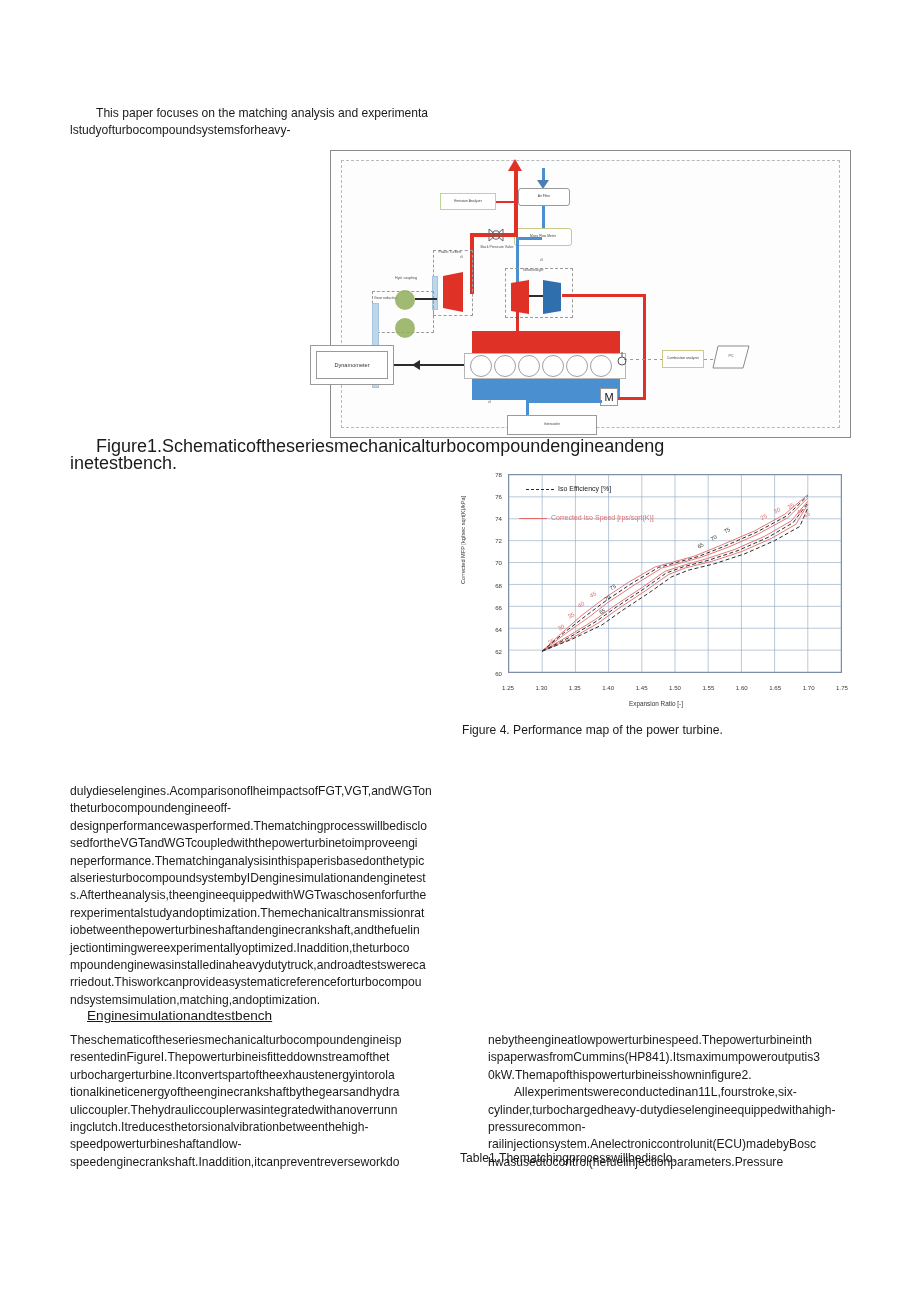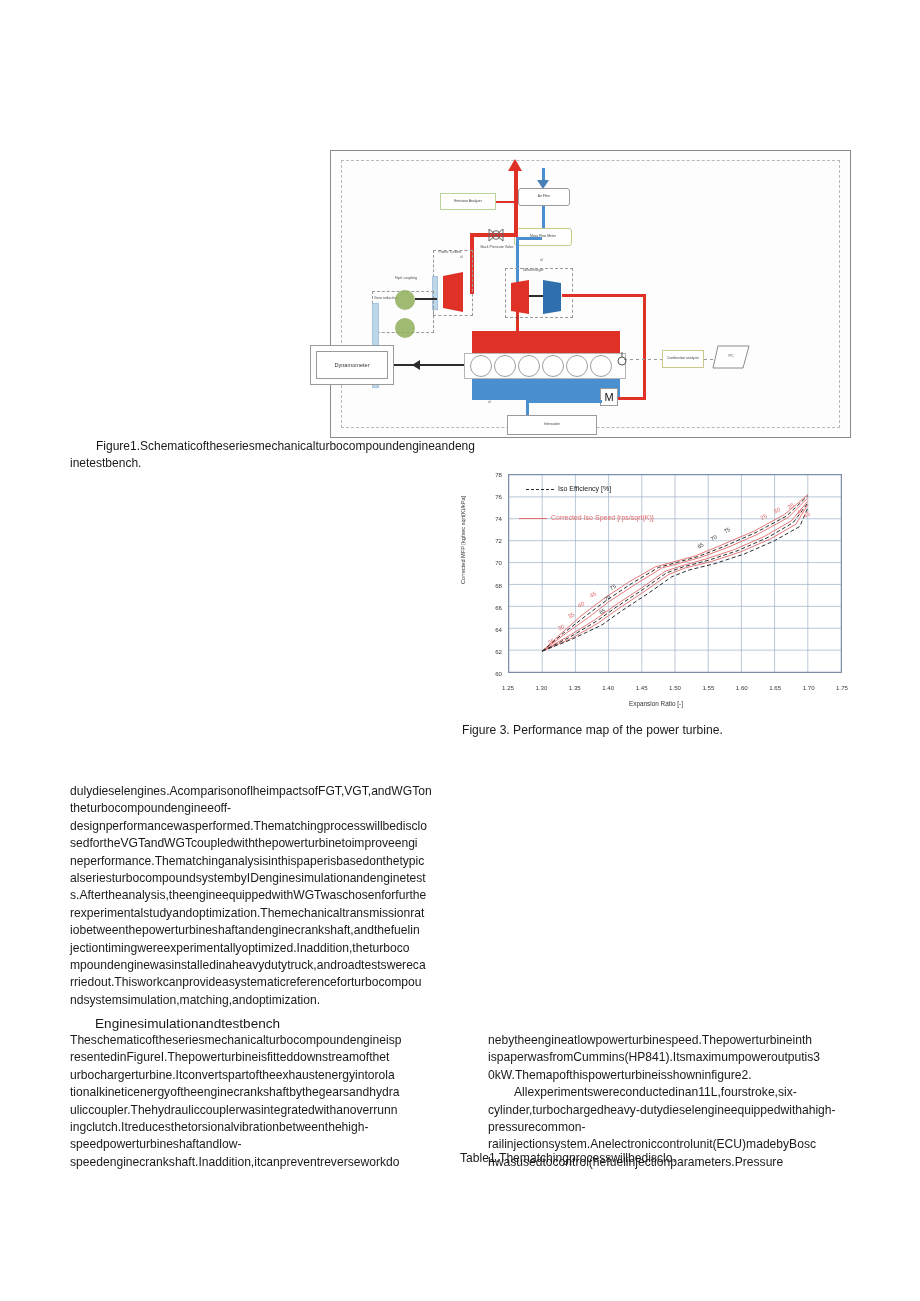--- a/index.html
+++ b/index.html
@@ -7,21 +7,21 @@
   .page{position:absolute;inset:0;}
   .col-text{font-size:12.1px;line-height:17.4px;text-align:left;word-break:break-word;}
   .indent{text-indent:26px;}
 
   
   #para-left-top{position:absolute;left:70px;top:105px;width:385px;}
   #para-right-top{position:absolute;left:487px;top:105px;width:363px;}
 
   
   #figure1-wrap{position:absolute;left:330px;top:150px;width:521px;height:288px;}
-  #figure1-caption{position:absolute;left:70px;top:438px;width:415px;font-size:12px;line-height:17.4px;}
+  #figure1-caption{position:absolute;left:70px;top:438px;width:415px;font-size:18px;line-height:17.4px;}
   .fig1-outer{position:absolute;inset:0;border:1px solid #8a8a8a;background:#fdfdfd;box-sizing:border-box;}
   .fig1-inner{position:absolute;left:11px;top:10px;right:11px;bottom:10px;border:1px dashed #b9b9b9;box-sizing:border-box;}
   .box{position:absolute;box-sizing:border-box;border:1px solid #9a9a9a;background:#fff;
        display:flex;align-items:center;justify-content:center;text-align:center;
        font-size:3.4px;color:#444;line-height:1.1;padding:1px;}
   .box.dash{border-style:dashed;}
   .box.olive{border-color:#c9c98a;}
   .box.green{border-color:#bcd39a;}
   .pipe{position:absolute;}
   .red{background:#e03127;}
@@ -51,20 +51,21 @@
   #para-left-bottom{position:absolute;left:70px;top:1032px;width:385px;}
   #para-right-bottom{position:absolute;left:460px;top:1032px;width:390px;margin-left:28px;}
   #table1-caption{position:absolute;left:460px;top:1150px;width:390px;font-size:12.1px;line-height:17.4px;}
   p{margin:0;}
 </style>
 </head>
 <body>
 
 <div class="page">
 
+  <p id="para-left-top" class="col-text indent">This paper focuses on the matching analysis and experimenta lstudyofturbocompoundsystemsforheavy-</p>
 
 
   <div id="figure1-wrap">
     <div class="fig1-outer"></div>
     <div class="fig1-inner"></div>
 
     <div class="pipe blue" style="left:212px;top:18px;width:3px;height:16px;"></div>
     <div class="arrowhead" style="left:207px;top:30px;border-left:6px solid transparent;border-right:6px solid transparent;border-top:9px solid #4a7fb5;"></div>
 
     <div class="box" style="left:188px;top:38px;width:52px;height:18px;border-radius:3px;">
@@ -267,25 +268,25 @@
         <div class="ytick" style="top: 8px; left: 10px;">78</div>
       </div>
     <div class="legend-row" style="left:64px;top:19px;">
       <span class="legend-swatch" style="border-top-style:dashed;border-top-color:#2b2b2b;"></span><span>Iso Efficiency [%]</span>
     </div>
     <div class="legend-row" style="left:57px;top:48px;color:#e26a6a;">
       <span class="legend-swatch" style="border-top-style:solid;border-top-color:#e26a6a;"></span><span>Corrected Iso Speed [rps/sqrt(K)]</span>
     </div>
   </div>
 
-  <p id="figure2-caption">Figure 3. Performance map of the power turbine.</p>
+  <p id="figure2-caption">Figure 4. Performance map of the power turbine.</p>
 
   <p id="para-abstract-rest" class="col-text">dulydieselengines.AcomparisonoflheimpactsofFGT,VGT,andWGTon theturbocompoundengineeoff-designperformancewasperformed.Thematchingprocesswillbedisclo sedfortheVGTandWGTcoupledwiththepowerturbinetoimproveengi neperformance.Thematchinganalysisinthispaperisbasedonthetypic alseriesturbocompoundsystembyIDenginesimulationandenginetest s.Aftertheanalysis,theengineequippedwithWGTwaschosenforfurthe rexperimentalstudyandoptimization.Themechanicaltransmissionrat iobetweenthepowerturbineshaftandenginecrankshaft,andthefuelin jectiontimingwereexperimentallyoptimized.Inaddition,theturboco mpoundenginewasinstalledinaheavydutytruck,androadtestswereca rriedout.Thisworkcanprovideasystematicreferenceforturbocompou ndsystemsimulation,matching,andoptimization.</p>
 
-  <h2 id="section-heading" style="font-weight:400;margin:12px;">Enginesimulationandtestbench</h2>
+  <h2 id="section-heading" style="font-weight:400;margin:4px;text-decoration:underline;">Enginesimulationandtestbench</h2>
 
   <p id="para-left-bottom" class="col-text">Theschematicoftheseriesmechanicalturbocompoundengineisp resentedinFigureI.Thepowerturbineisfitteddownstreamofthet urbochargerturbine.Itconvertspartoftheexhaustenergyintorola tionalkineticenergyoftheenginecrankshaftbythegearsandhydra uliccoupler.Thehydrauliccouplerwasintegratedwithanoverrunn ingclutch.Itreducesthetorsionalvibrationbetweenthehigh-speedpowerturbineshaftandlow-speedenginecrankshaft.Inaddition,itcanpreventreverseworkdo</p>
 
   <div id="para-right-bottom">
     <p class="col-text">nebytheengineatlowpowerturbinespeed.Thepowerturbineinth ispaperwasfromCummins(HP841).Itsmaximumpoweroutputis3 0kW.Themapofthispowerturbineisshowninfigure2.</p>
     <p class="col-text indent">Allexperimentswereconductedinan11L,fourstroke,six-cylinder,turbochargedheavy-dutydieselengineequippedwithahigh-pressurecommon-railinjectionsystem.Anelectroniccontrolunit(ECU)madebyBosc hwasusedtocontrol(hefuelinjectionparameters.Pressure</p>
   </div>
 
   <p id="table1-caption">Table1.Thematchingprocesswillbedisclo.</p>
 

